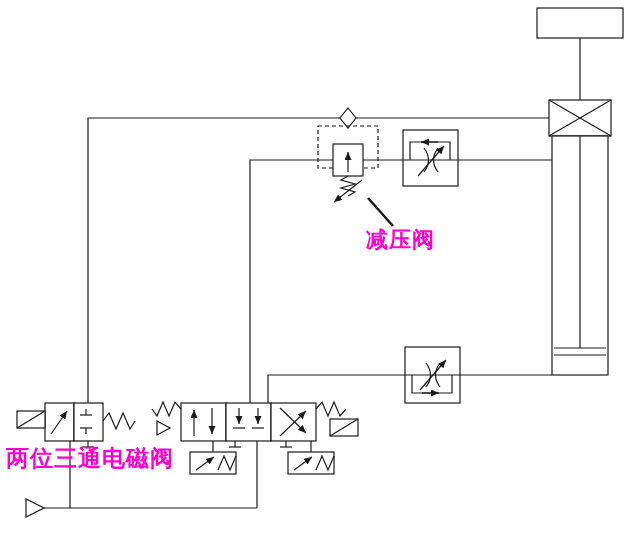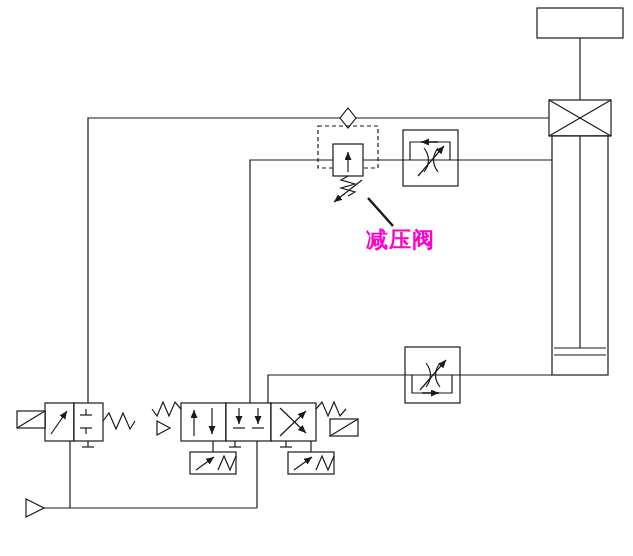--- a/index.html
+++ b/index.html
@@ -139,15 +139,16 @@
         <line x1="294" y1="470" x2="312" y2="457" marker-end="url(#ah)"></line>
         <polyline points="316,470 322,456 328,470 334,456"></polyline>
       </g>
 
       <line x1="368" y1="198" x2="393" y2="226" stroke-width="2.5"></line>
     </g>
   </svg>
 
   <div class="label lbl-reducing">减压阀</div>
 
+  <div class="label lbl-23">两位三通电磁阀</div>
 
 
 </div>
 
 </body></html>

